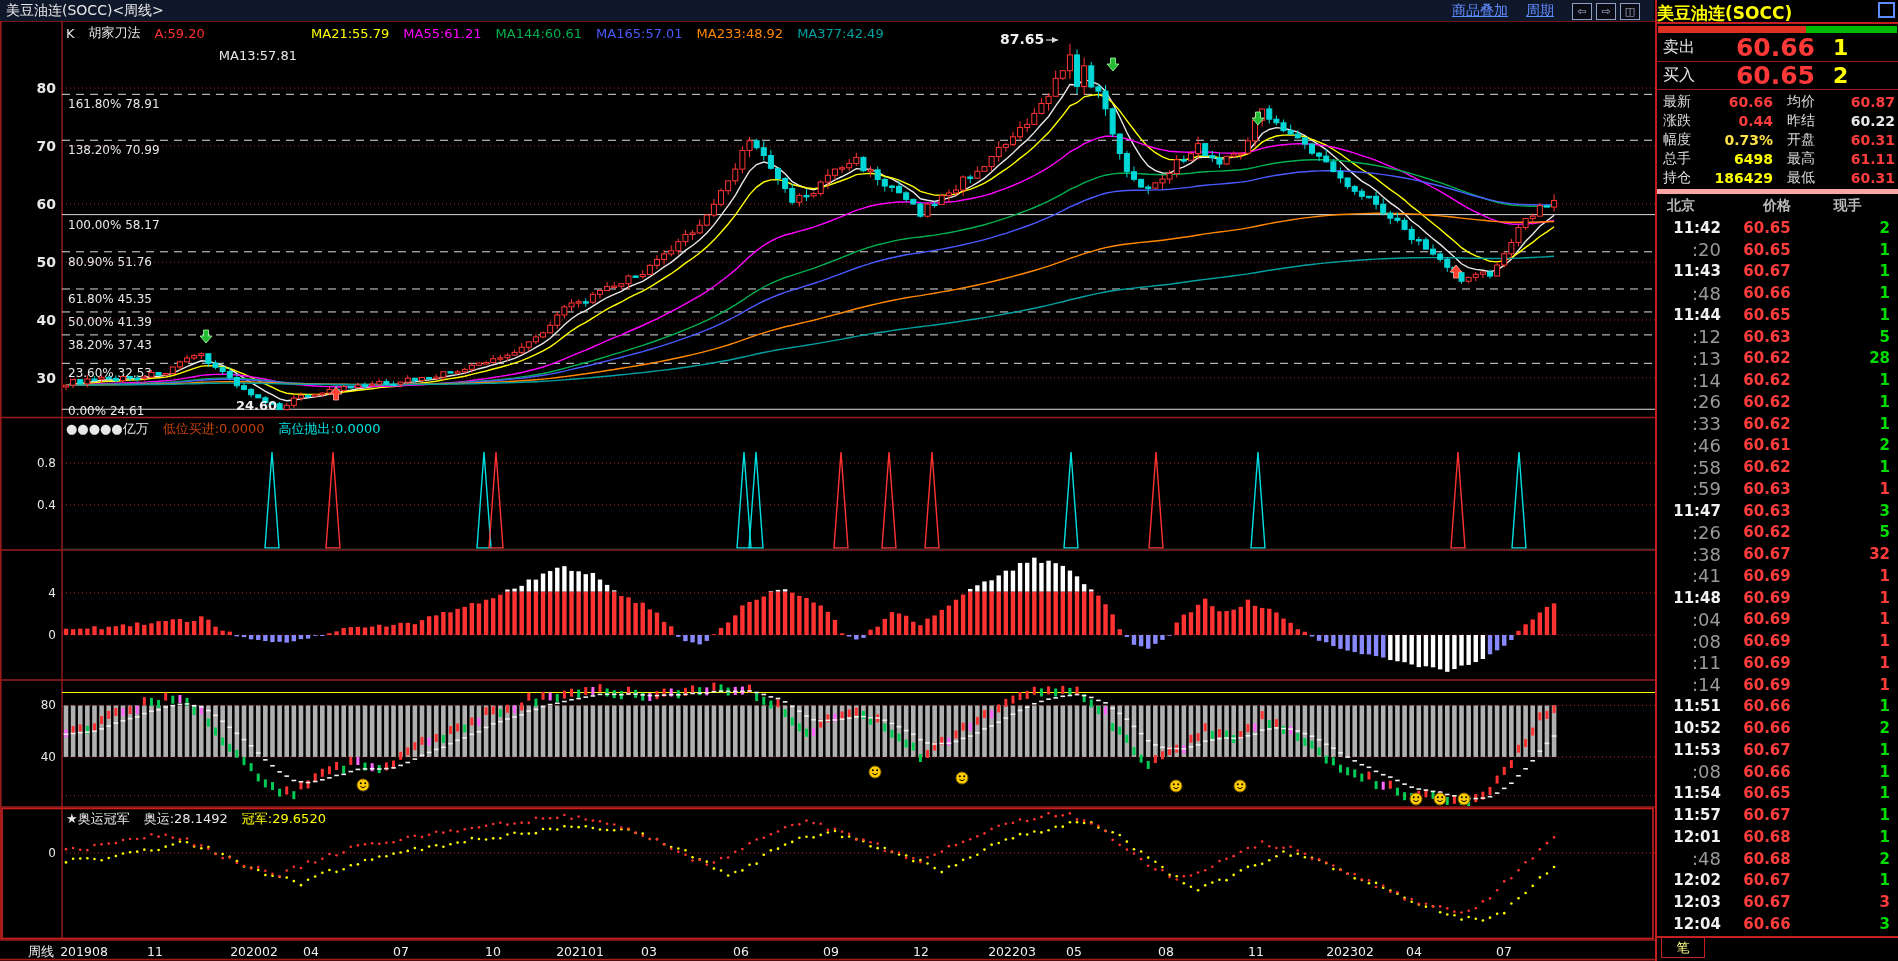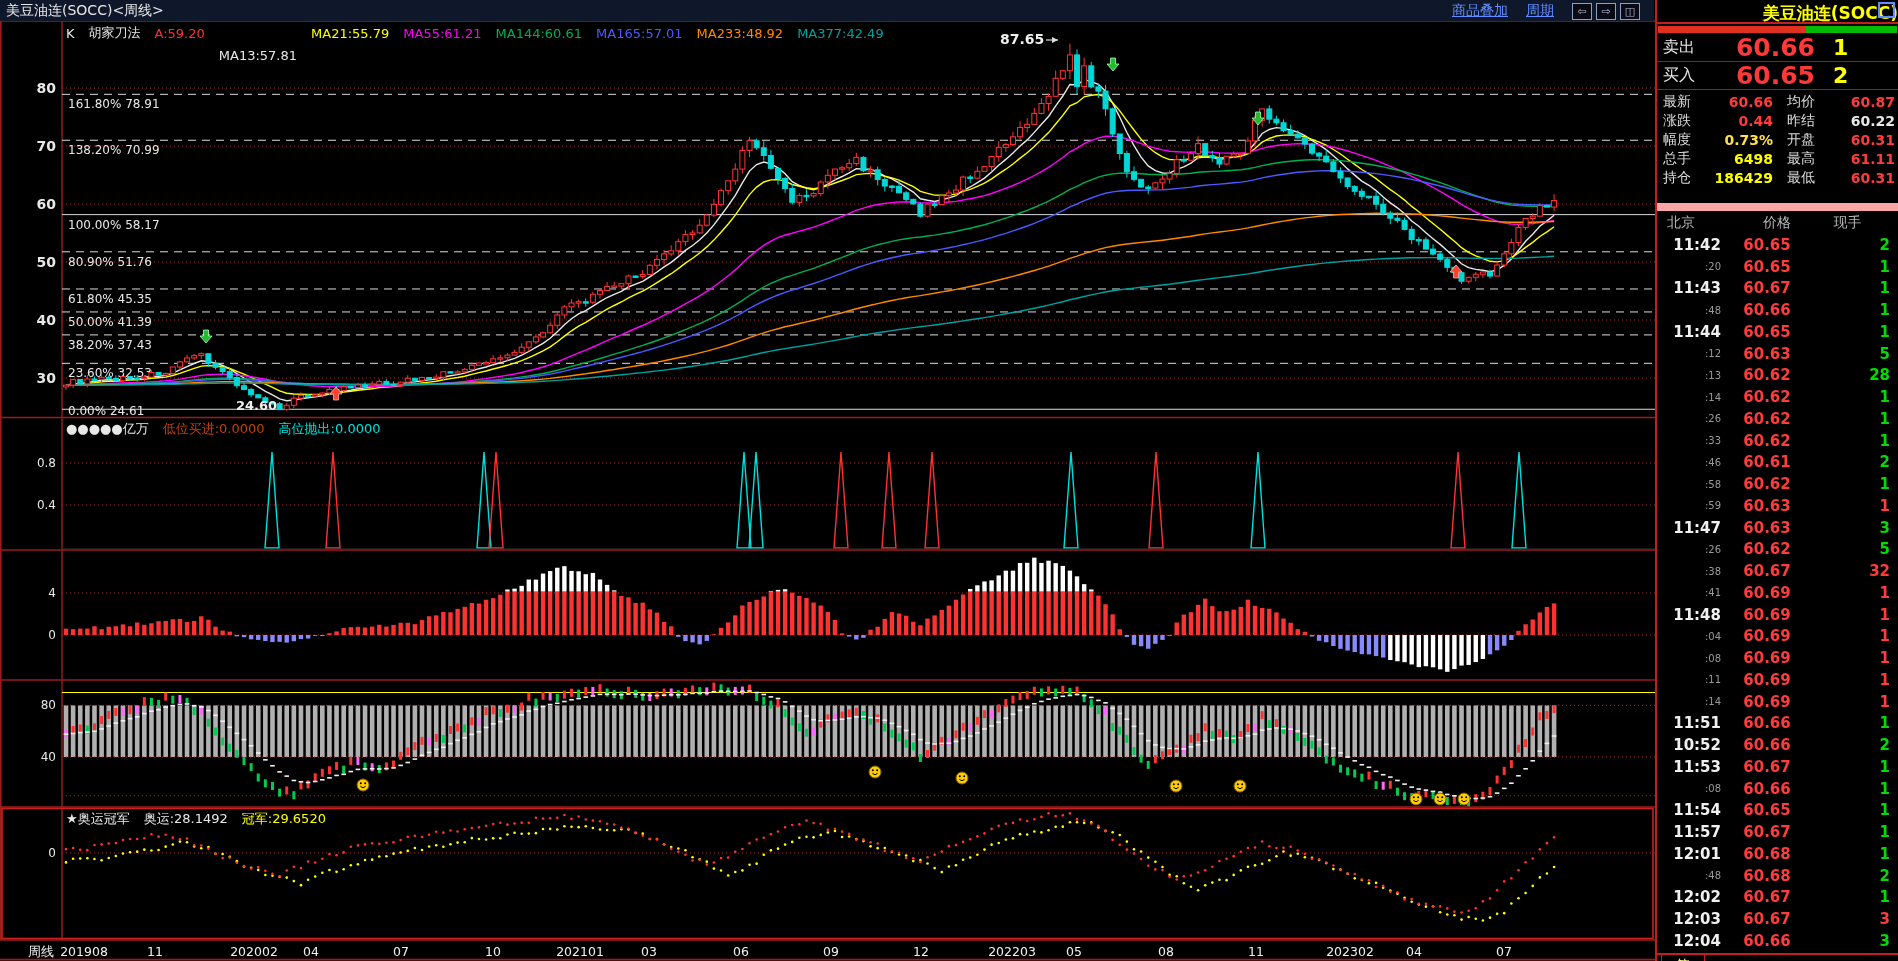--- a/index.html
+++ b/index.html
@@ -16,46 +16,46 @@
             display:flex;align-items:center;justify-content:center;cursor:pointer;background:#0a0a14;}
   
   .hdr-row{position:absolute;left:66px;height:16px;display:flex;gap:14px;white-space:nowrap;
            font-size:13px;z-index:4;align-items:center;}
   .hdr-row .nm{color:#e8e8e8;}
   .hdr-row .it{letter-spacing:0;}
   
   .right-panel{position:absolute;left:1655px;top:0;width:243px;height:961px;background:#000;
                border-left:2px solid #c22020;box-sizing:border-box;z-index:6;}
   .rp-title-row{position:relative;height:22px;border-bottom:2px solid #c22020;}
-  .rp-title{position:absolute;left:0;right:0;top:2px;text-align:right;color:#ffff00;
+  .rp-title{position:absolute;left:0;right:0;top:2px;text-align:left;color:#ffff00;
             font-size:17px;font-weight:bold;}
   .rp-restore{position:absolute;right:3px;top:2px;width:13px;height:12px;border:2px solid #5f8cff;
               cursor:pointer;}
   .ratio-bar{position:relative;height:7px;margin:2px 1px 1px 1px;background:#00bb00;}
   .ratio-red{position:absolute;left:0;top:0;bottom:0;background:#e03020;}
   .ba-row{position:relative;height:27px;border-bottom:1px solid #a01818;display:flex;align-items:center;}
   .ba-label{color:#e8e8e8;font-size:16px;margin-left:6px;width:42px;}
   .ba-price{color:#ff3838;font-size:25px;font-weight:bold;width:110px;text-align:right;}
   .ba-qty{color:#ffff00;font-size:22px;font-weight:bold;margin-left:18px;}
-  .fields{position:relative;padding:2px 0 16px 0;border-bottom:8px solid #fca5a5;}
+  .fields{position:relative;padding:2px 0 2px 0;border-bottom:5px solid #fca5a5;}
   .f-row{display:flex;height:19px;align-items:center;font-size:14px;}
   .f-lab{color:#dcdcdc;margin-left:6px;width:40px;}
   .f-val{font-weight:bold;text-align:right;}
   .f-val.c1{width:70px;}
   .f-lab.l2{margin-left:14px;}
   .f-val.c2{width:64px;margin-right:3px;flex:1;}
-  .tape-header{display:flex;height:23px;align-items:center;color:#b8b8b8;font-size:14px;}
+  .tape-header{display:flex;height:23px;align-items:center;color:#b8b8b8;font-size:14px;font-weight:bold;}
   .th-time{margin-left:10px;width:70px;}
   .th-price{width:80px;text-align:center;}
   .th-vol{flex:1;text-align:center;margin-right:20px;}
   .tape-list{position:relative;height:719px;overflow:hidden;}
   .t-row{display:flex;height:21.75px;align-items:center;font-size:15px;font-weight:bold;}
   .t-time{width:64px;text-align:right;}
   .t-time.main{color:#f0f0f0;}
-  .t-time.sub{color:#9a9a9a;font-weight:normal;font-size:10px;}
+  .t-time.sub{color:#9a9a9a;font-weight:normal;font-size:18px;}
   .t-price{width:92px;text-align:center;color:#ff3c3c;}
   .t-vol{flex:1;text-align:right;margin-right:8px;}
   .t-vol.g{color:#00dd00;}
   .t-vol.r{color:#ff3c3c;}
   .tape-footer{position:relative;height:22px;border-top:2px solid #c22020;}
   .tab-bi{position:absolute;left:4px;top:0px;width:42px;height:19px;border:1px solid #c22020;border-top:none;
           color:#ffff88;font-size:13px;display:flex;align-items:center;justify-content:center;cursor:pointer;}
   #axis-period{position:absolute;left:28px;top:943px;color:#f0f0f0;font-size:13px;z-index:4;}
 </style>
 </head>

